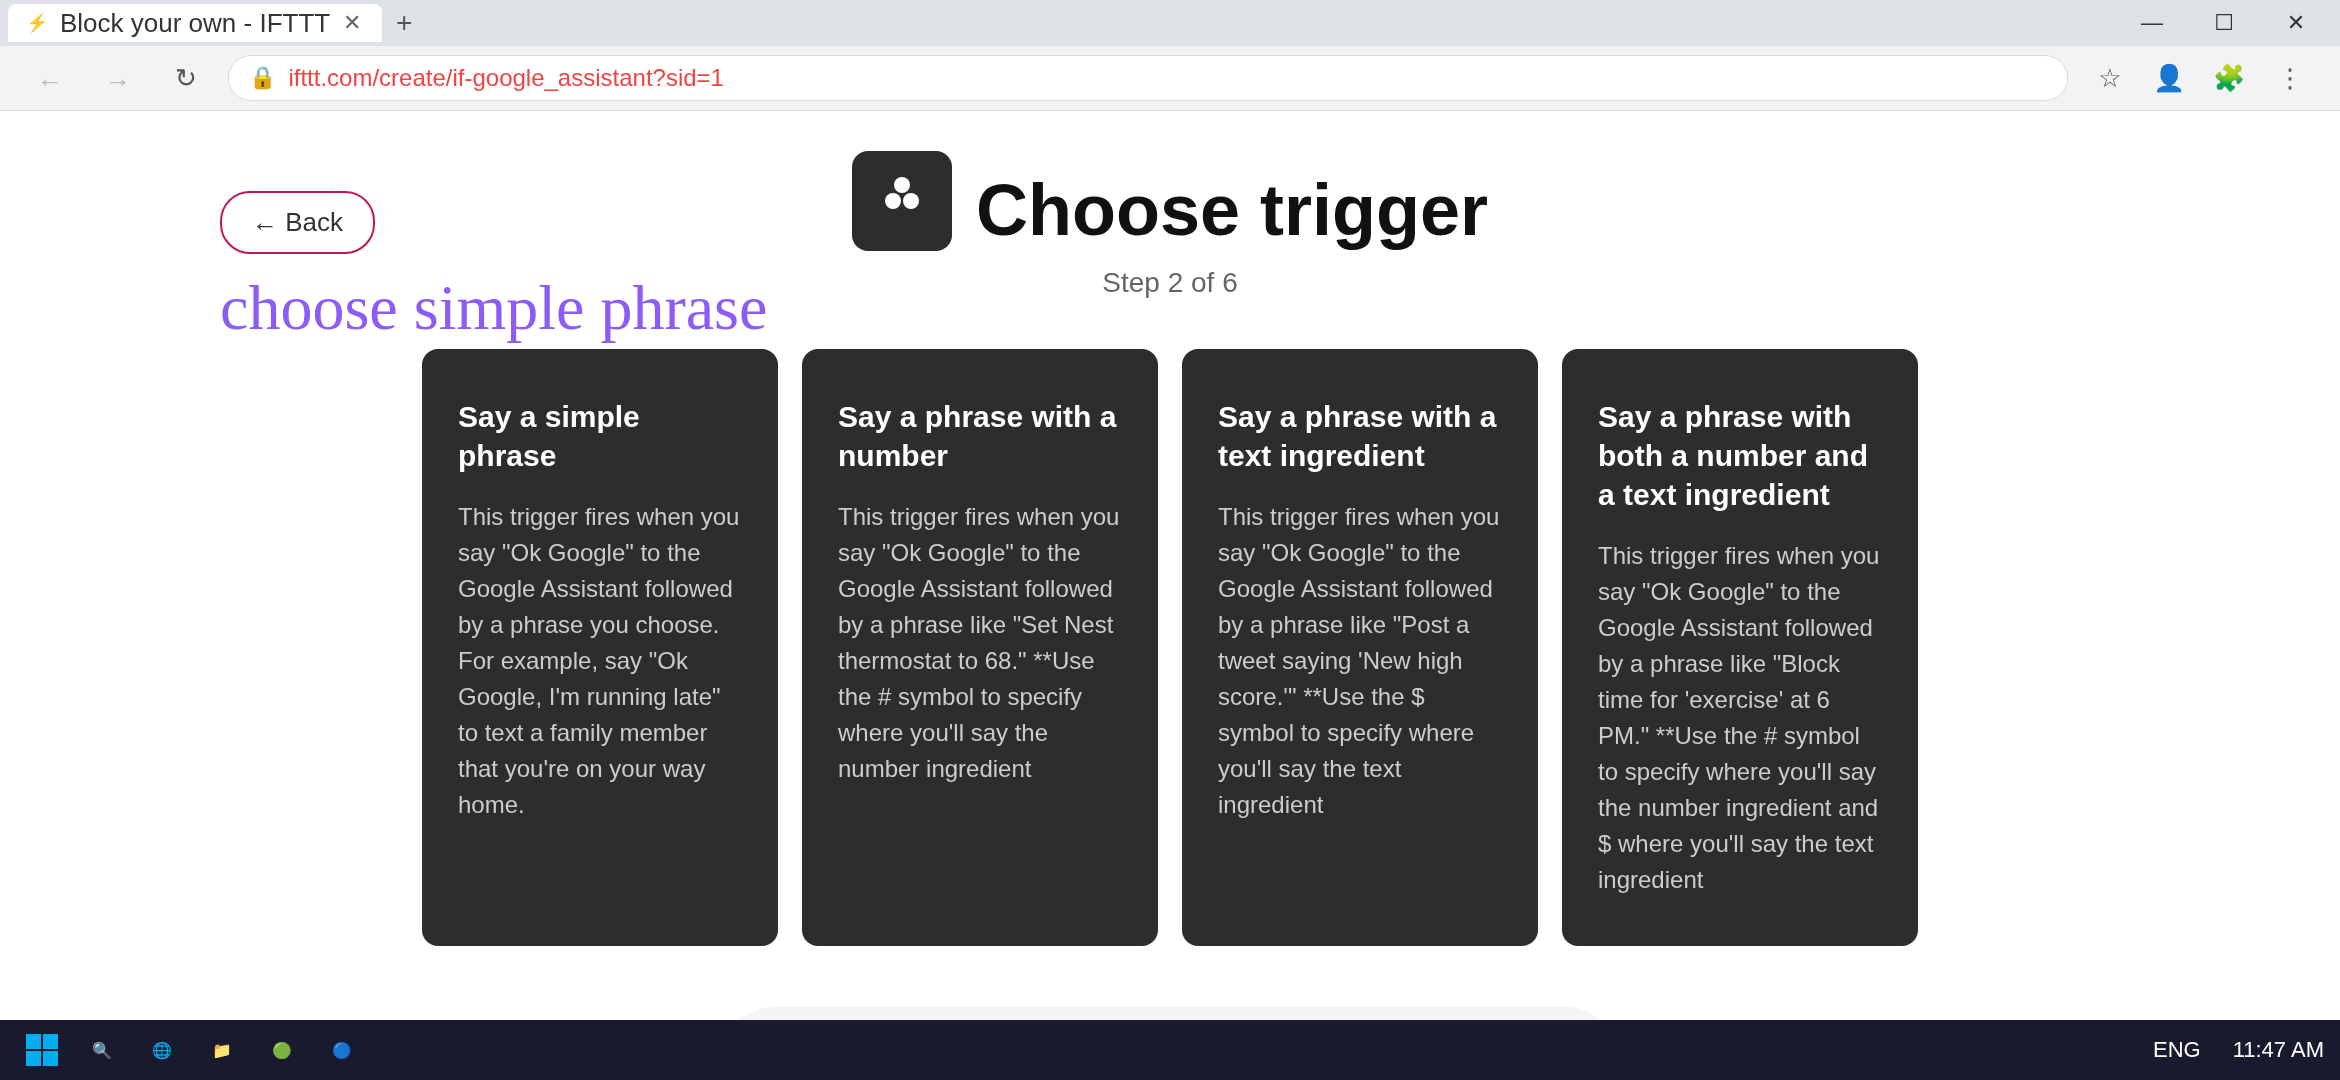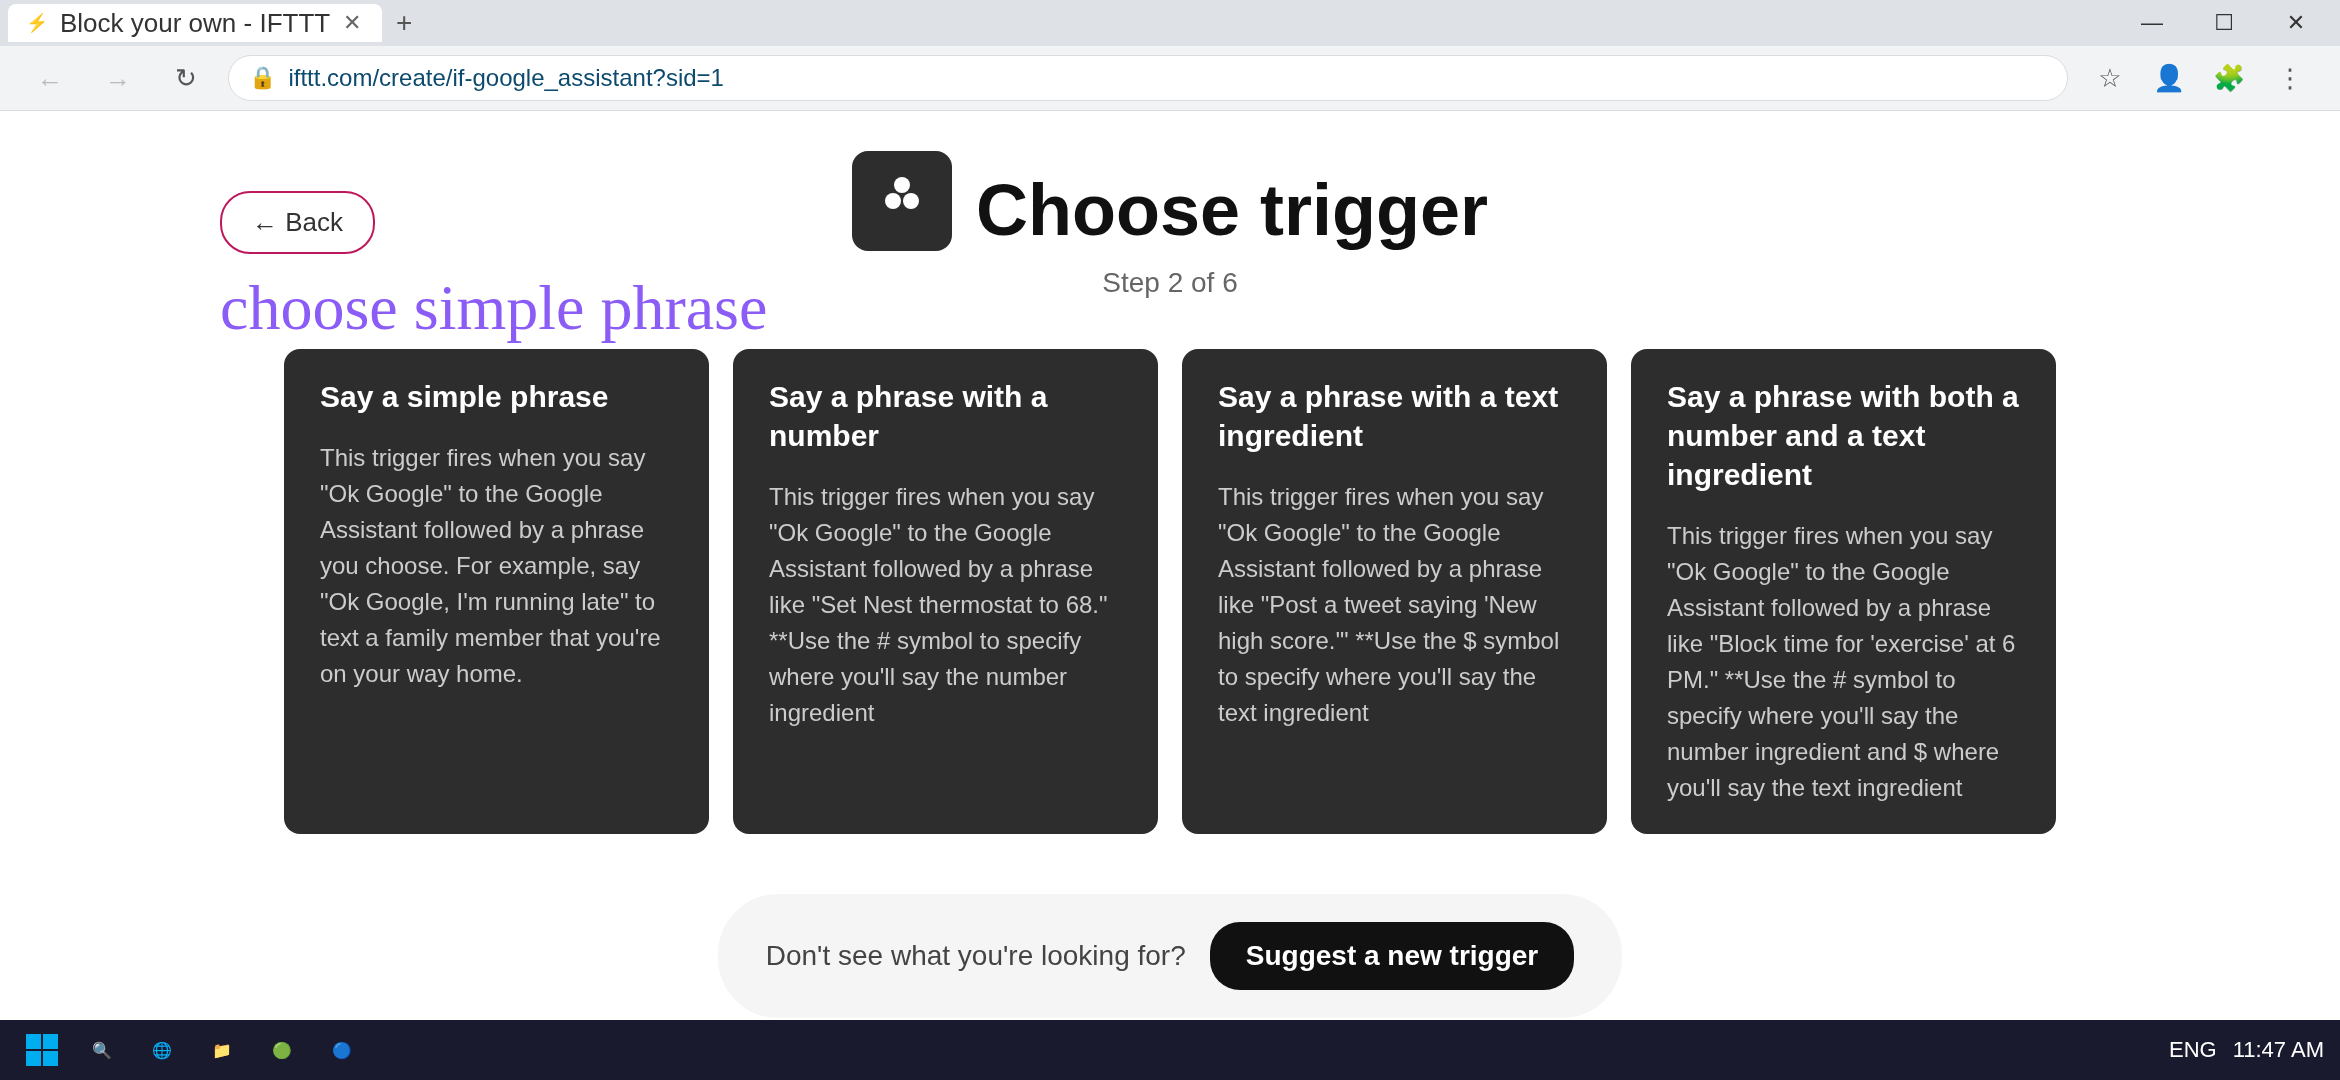--- a/index.html
+++ b/index.html
@@ -134,21 +134,21 @@
     }
 
     .address-lock {
       font-size: 22px;
       color: #555;
     }
 
     .address-text {
       flex: 1;
       font-size: 24px;
-      color: #0c4a6e;
+      color: #ef4444;
     }
 
     .toolbar-icons {
       display: flex;
       align-items: center;
       gap: 8px;
     }
 
     .toolbar-icon {
       width: 52px;
@@ -242,22 +242,22 @@
     .cards-grid {
       display: flex;
       gap: 24px;
       justify-content: center;
       margin-top: 20px;
     }
 
     .trigger-card {
       background: #2d2d2d;
       border-radius: 16px;
-      padding: 28px 36px;
-      width: 425px;
+      padding: 48px 36px;
+      width: 356px;
       color: #fff;
       cursor: pointer;
       transition: background 0.15s;
     }
 
     .trigger-card-title {
       font-size: 30px;
       font-weight: 700;
       margin-bottom: 24px;
       color: #fff;
@@ -332,21 +332,21 @@
       align-items: center;
       justify-content: center;
       cursor: pointer;
       border-radius: 4px;
     }
 
     .taskbar-right {
       margin-left: auto;
       display: flex;
       align-items: center;
-      gap: 16px;
+      gap: 32px;
       color: #fff;
       font-size: 22px;
     }
 
     .system-tray {
       display: flex;
       align-items: center;
       gap: 12px;
     }
 

